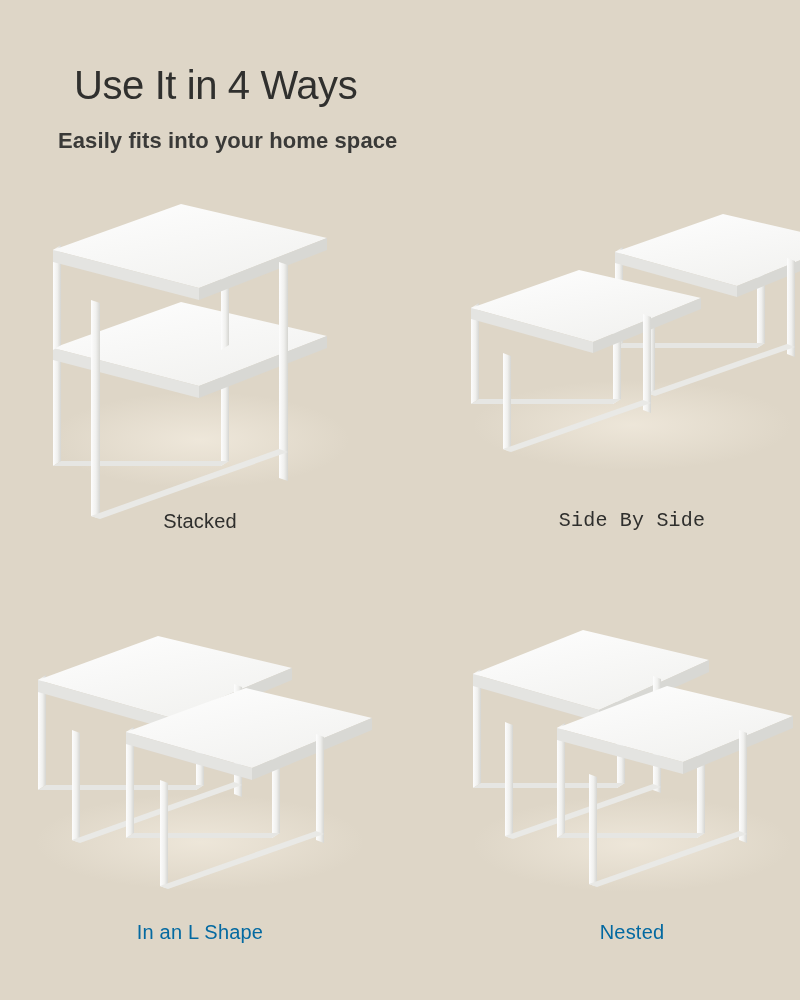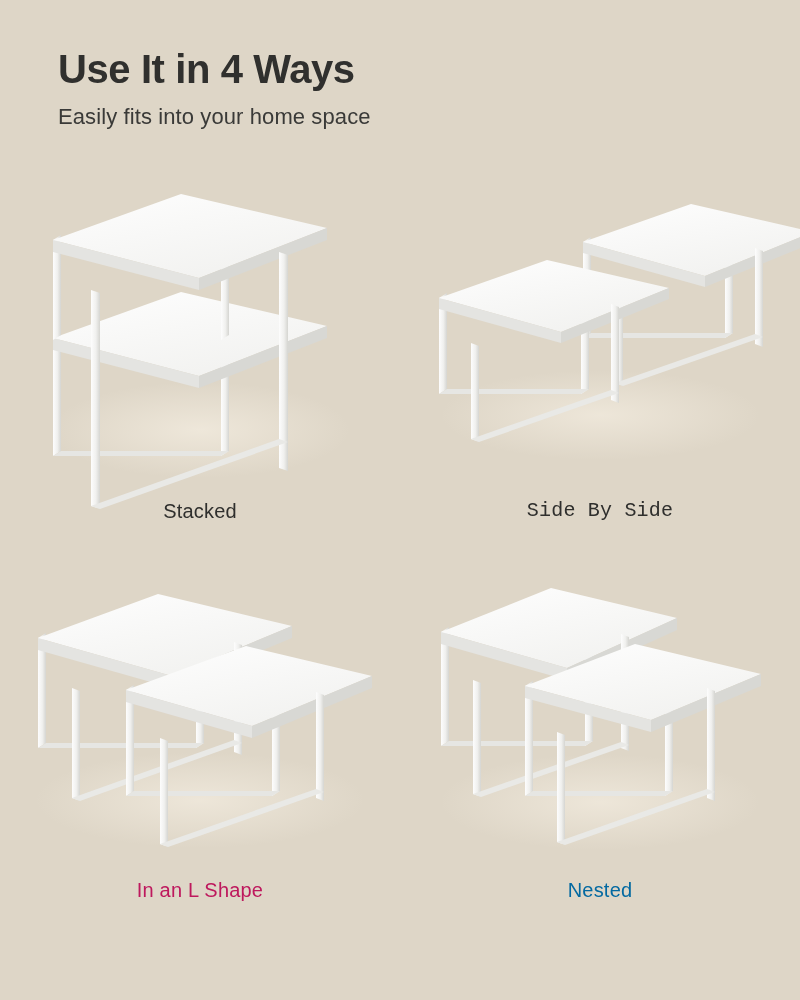--- a/index.html
+++ b/index.html
@@ -24,47 +24,48 @@
 
   
   .header {
     position: absolute;
     left: 58px;
     top: 44px;
     width: 700px;
   }
   .title {
     font-size: 40px;
-    font-weight: bold;
+    font-weight: normal;
     color: #30302E;
     letter-spacing: -0.4px;
     line-height: 50px;
-    margin: 0;
+    margin: 16px;
     white-space: nowrap;
   }
   .subtitle {
     font-size: 22px;
-    font-weight: normal;
+    font-weight: bold;
     color: #3A3A38;
     line-height: 30px;
     margin: 8px 0 0 0;
     letter-spacing: 0.1px;
     white-space: nowrap;
   }
 
   
   .grid {
     position: absolute;
     left: 0;
-    top: 170px;
+    top: 180px;
     width: 800px;
     height: 790px;
     display: grid;
     grid-template-columns: 400px 400px;
     grid-template-rows: 385px 385px;
+    gap: 32px;
   }
   .panel {
     position: relative;
     display: flex;
     flex-direction: column;
     align-items: center;
     justify-content: flex-start;
   }
   .panel-art {
     position: relative;
@@ -265,21 +266,21 @@
             <path d="M106 120 L232 156 L232 168 L106 132 Z" fill="#E4E4E1"></path>
             <path d="M232 156 L352 106 L352 118 L232 168 Z" fill="#D8D8D4"></path>
           </g>
           <g>
             <path d="M140 168 l8 3 0 106 -8 -3 Z" fill="url(#postG3)"></path>
             <path d="M296 122 l8 3 0 106 -8 -3 Z" fill="url(#postG3)"></path>
             <path d="M140 274 l8 3 156 -55 -8 -3 Z" fill="#E9E9E6"></path>
           </g>
         </svg>
       </div>
-      <div class="panel-label" style="color: #be185d;">In an L Shape</div>
+      <div class="panel-label" style="color: #0369a1;">In an L Shape</div>
     </div>
 
     <div class="panel panel-nested">
       <div class="panel-art">
         <svg width="350" height="290" viewBox="0 0 350 290">
           <defs>
             <linearGradient id="topG4" x1="0" y1="0" x2="0.6" y2="1">
               <stop offset="0" stop-color="#FEFEFE"></stop>
                 <stop offset="1" stop-color="#F2F2F0"></stop>
             </linearGradient>

